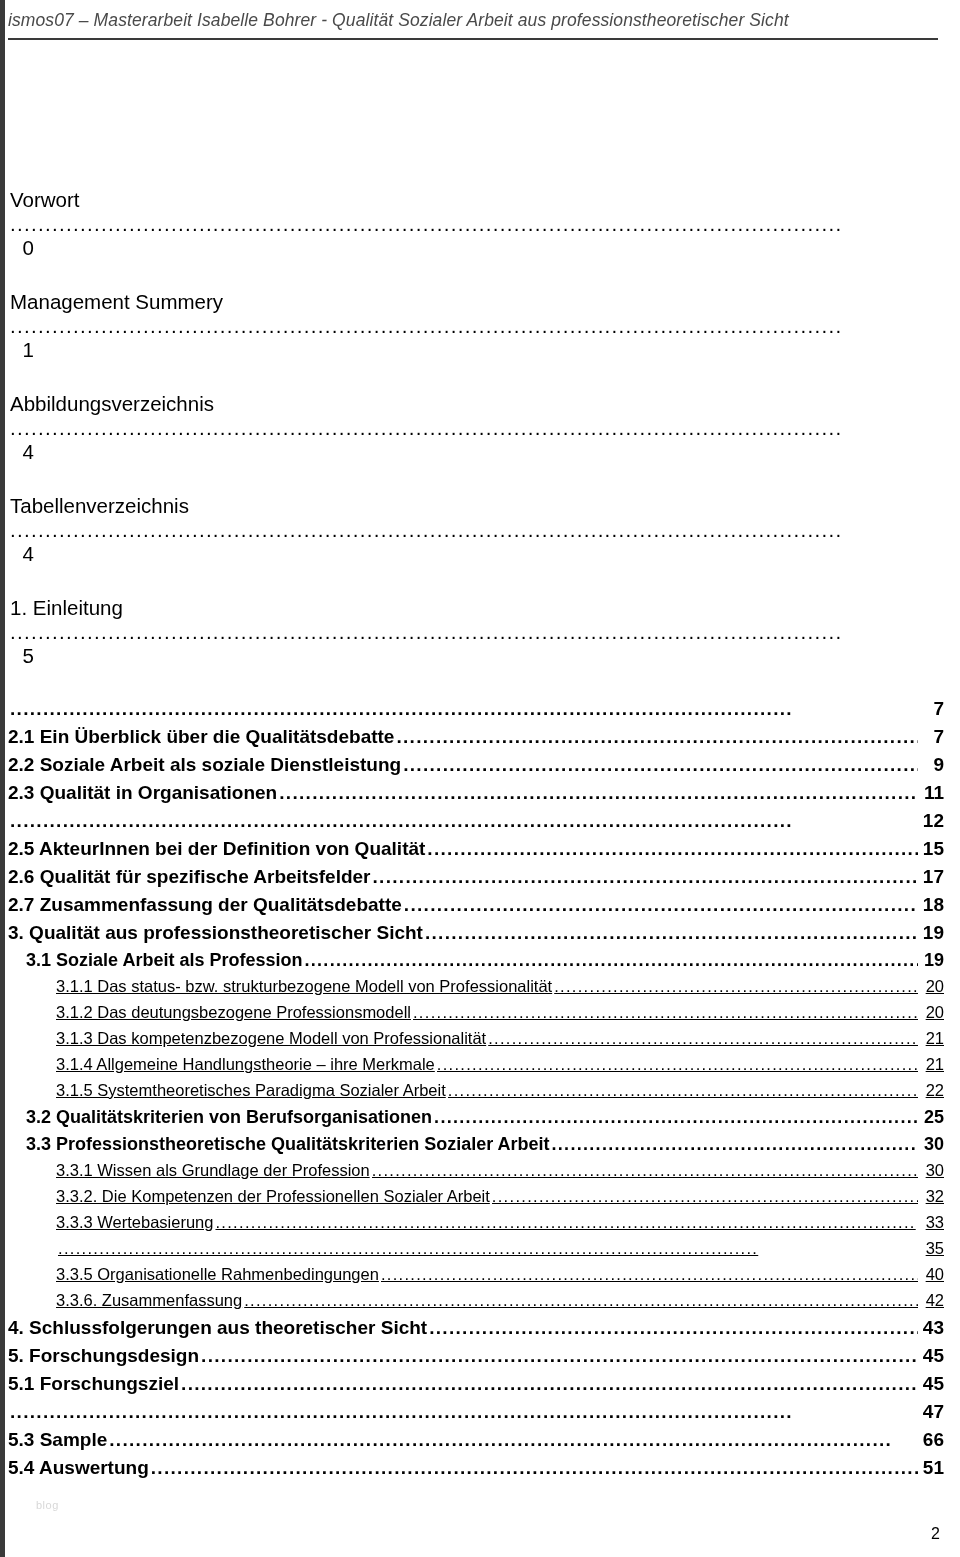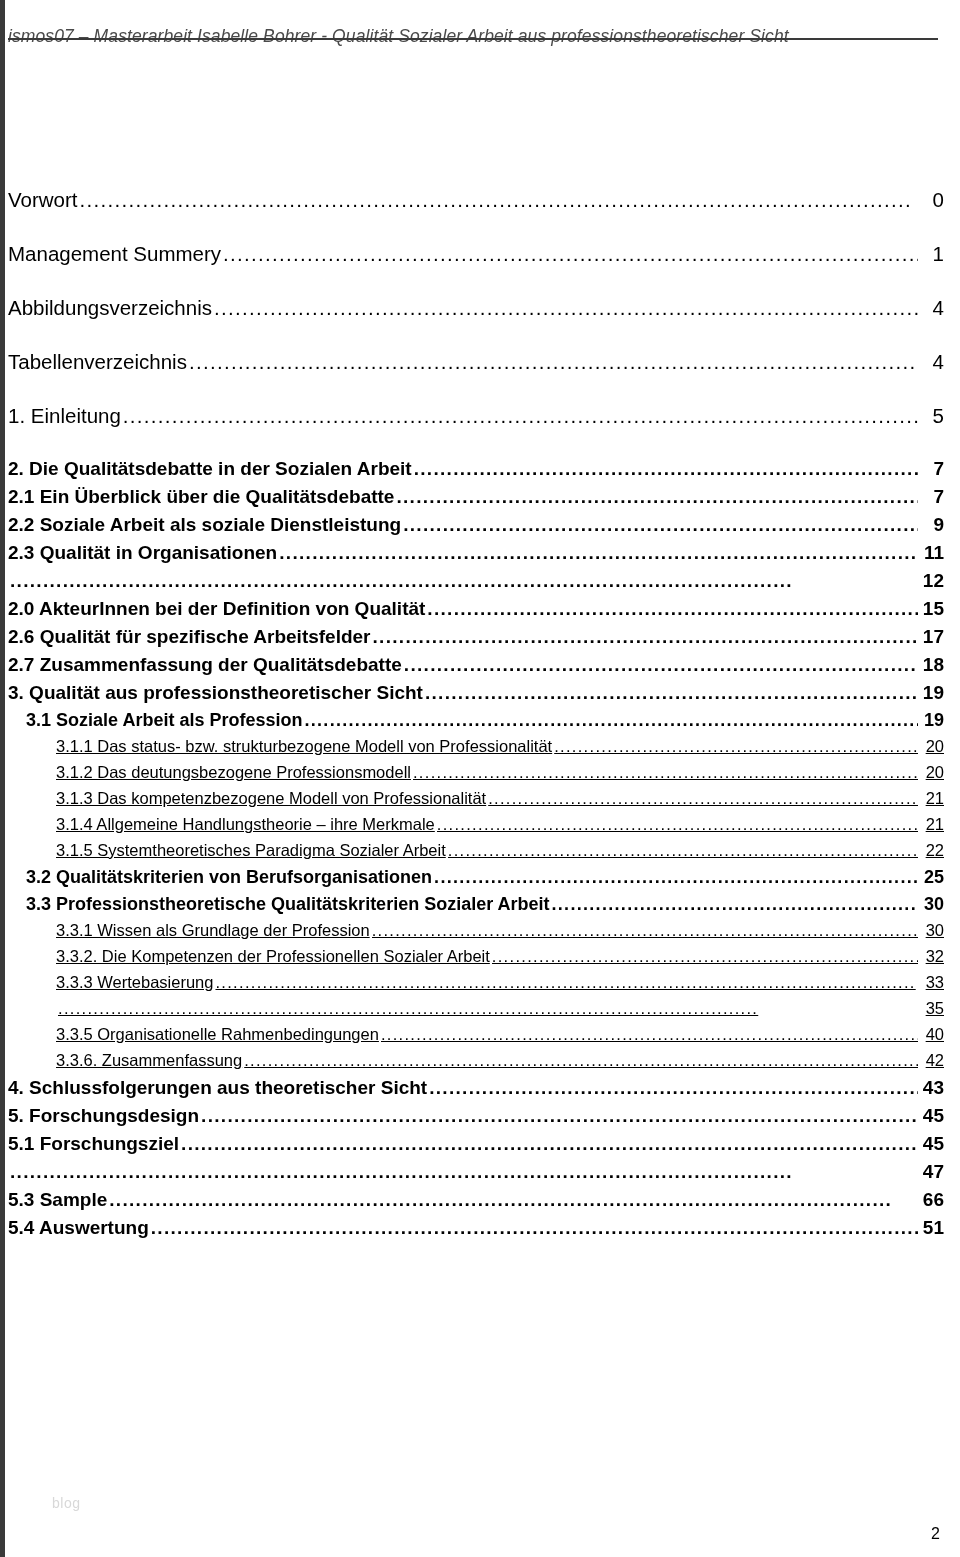--- a/index.html
+++ b/index.html
@@ -21,21 +21,20 @@
     height: 1557px;
     box-sizing: border-box;
   }
   .header {
     position: absolute;
     top: 0;
     left: 0;
     width: 936px;
     padding: 10px 0 0 8px;
     box-sizing: border-box;
-    margin-top: 16px;
   }
   .header-text {
     font-size: 17.5px;
     font-style: italic;
     color: #4a4a4a;
     letter-spacing: 0.1px;
     white-space: nowrap;
   }
   .header-rule {
     position: absolute;
@@ -90,20 +89,21 @@
     flex: 0 0 auto;
     text-align: right;
     min-width: 24px;
   }
 
   
   .lvl-top {
     font-size: 20.5px;
     font-weight: normal;
     margin-bottom: 30px;
+    flex-direction: column;
   }
   .lvl-top .toc-dots { font-size: 20.5px; }
 
   .lvl-h1 {
     font-size: 19px;
     font-weight: bold;
     margin-bottom: 6px;
   }
   .lvl-h1 .toc-dots { font-size: 19px; }
 
@@ -126,23 +126,23 @@
 
   .footer-page {
     position: absolute;
     right: 20px;
     bottom: 14px;
     font-size: 16px;
     color: #000;
   }
   .watermark {
     position: absolute;
-    left: 52px;
+    left: 36px;
     bottom: 46px;
-    font-size: 14px;
+    font-size: 11px;
     color: #d8d8d8;
     letter-spacing: 0.5px;
   }
 </style>
 </head>
 <body>
 
 <div class="page">
 
   <div class="left-bar"></div>
@@ -173,21 +173,20 @@
           <span class="toc-label">Tabellenverzeichnis</span>
           <span class="toc-dots">.......................................................................................................................</span>
           <span class="toc-page">4</span>
         </div>
         <div class="toc-entry lvl-top">
           <span class="toc-label">1. Einleitung</span>
           <span class="toc-dots">.......................................................................................................................</span>
           <span class="toc-page">5</span>
         </div>
         <div class="toc-entry lvl-h1">
-          <span class="toc-label">2. Die Qualitätsdebatte in der Sozialen Arbeit</span>
           <span class="toc-dots">.......................................................................................................................</span>
           <span class="toc-page">7</span>
         </div>
         <div class="toc-entry lvl-h1">
           <span class="toc-label">2.1 Ein Überblick über die Qualitätsdebatte</span>
           <span class="toc-dots">.......................................................................................................................</span>
           <span class="toc-page">7</span>
         </div>
         <div class="toc-entry lvl-h1">
           <span class="toc-label">2.2 Soziale Arbeit als soziale Dienstleistung</span>
@@ -197,21 +196,21 @@
         <div class="toc-entry lvl-h1">
           <span class="toc-label">2.3 Qualität in Organisationen</span>
           <span class="toc-dots">.......................................................................................................................</span>
           <span class="toc-page">11</span>
         </div>
         <div class="toc-entry lvl-h1">
           <span class="toc-dots">.......................................................................................................................</span>
           <span class="toc-page">12</span>
         </div>
         <div class="toc-entry lvl-h1">
-          <span class="toc-label">2.0 AkteurInnen bei der Definition von Qualität</span>
+          <span class="toc-label">2.5 AkteurInnen bei der Definition von Qualität</span>
           <span class="toc-dots">.......................................................................................................................</span>
           <span class="toc-page">15</span>
         </div>
         <div class="toc-entry lvl-h1">
           <span class="toc-label">2.6 Qualität für spezifische Arbeitsfelder</span>
           <span class="toc-dots">.......................................................................................................................</span>
           <span class="toc-page">17</span>
         </div>
         <div class="toc-entry lvl-h1">
           <span class="toc-label">2.7 Zusammenfassung der Qualitätsdebatte</span>

